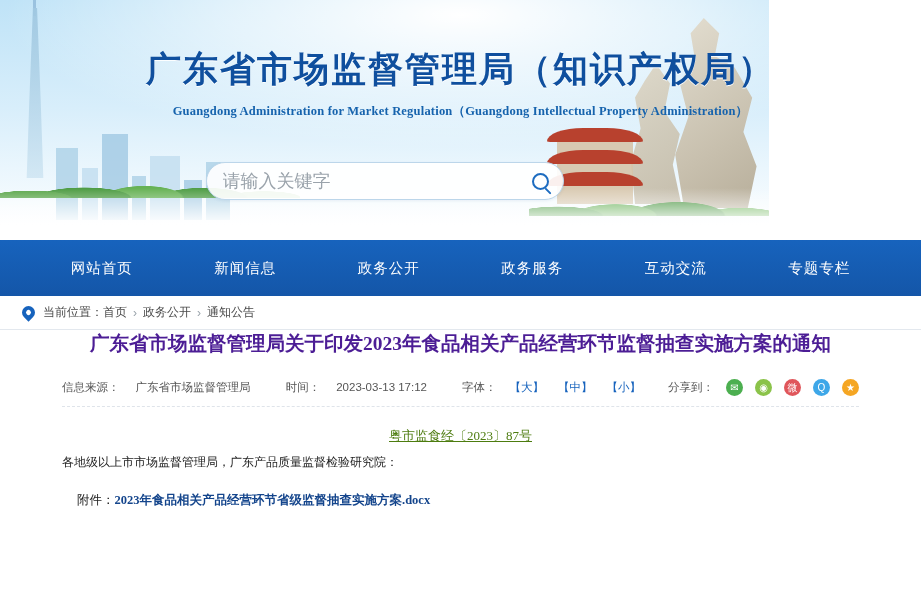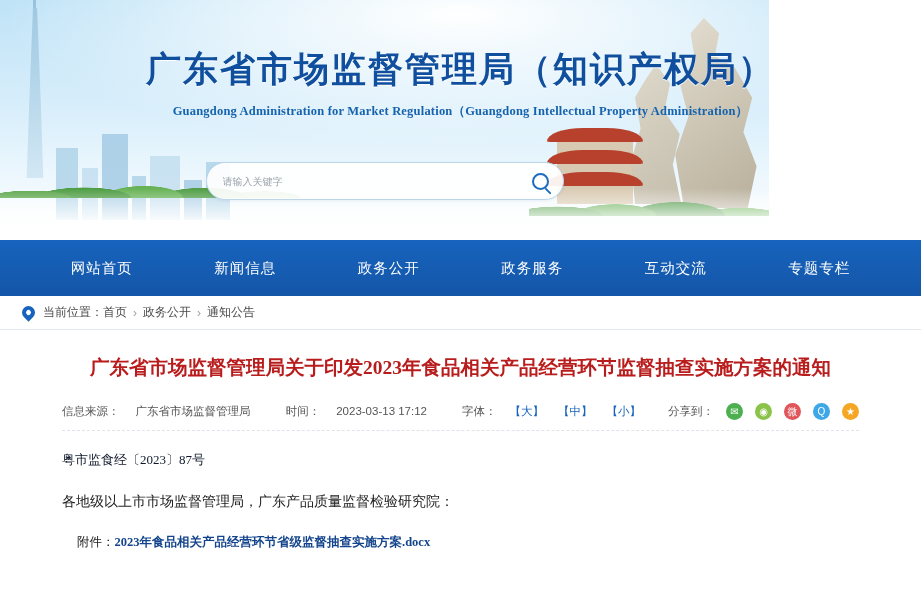--- a/index.html
+++ b/index.html
@@ -116,21 +116,21 @@
     width: 358px; height: 38px;
     background: rgba(255,255,255,0.92);
     border: 1px solid #bcd6ea;
     border-radius: 19px;
     display: flex; align-items: center;
     box-shadow: 0 1px 3px rgba(30,80,140,.08);
   }
   .search-input {
     flex: 1;
     border: none; outline: none; background: transparent;
-    font-size: 10px; color: #666;
+    font-size: 18px; color: #666;
     padding: 0 16px;
     font-family: "Liberation Sans", sans-serif;
   }
   .search-input::placeholder { color: #9aa3ab; }
   .search-btn {
     width: 44px; height: 36px;
     display: flex; align-items: center; justify-content: center;
     cursor: pointer; background: transparent; border: none;
   }
   .mag {
@@ -172,26 +172,25 @@
   .pin::after {
     content: ""; position: absolute; left: 4px; top: 4px;
     width: 5px; height: 5px; border-radius: 50%; background: #fff;
   }
   .crumb-sep { margin: 0 6px; color: #9aa3ab; }
   .crumb-link { color: #4a4a4a; cursor: pointer; }
 
   
   .article { width: 921px; padding: 0 62px; }
   .doc-title {
-    margin-top: 24px;
     text-align: center;
     font-family: "Liberation Serif", serif;
     font-weight: bold;
     font-size: 19.5px;
-    color: #b91c1c;
+    color: #4c1d95;
     line-height: 1.4;
   }
   .meta-row {
     margin-top: 22px;
     display: flex; align-items: center; justify-content: space-between;
     font-size: 11.5px; color: #555;
     padding-bottom: 10px;
     border-bottom: 1px dashed #dfe4ea;
   }
   .meta-left span { margin-right: 16px; }
@@ -204,29 +203,30 @@
     display: inline-flex; align-items: center; justify-content: center;
     color: #fff; font-size: 10px; cursor: pointer;
   }
   .s-wx { background: #4caf50; }
   .s-pyq { background: #8bc34a; }
   .s-wb { background: #e0565b; }
   .s-qq { background: #3ea7e8; }
   .s-star { background: #f5a623; }
 
   .doc-no {
-    text-align: left;
+    text-align: center;
     margin-top: 20px;
     font-family: "Liberation Serif", serif;
     font-size: 13px;
-    color: #0f172a;
+    color: #4d7c0f;
+    text-decoration: underline;
   }
   .p {
-    margin-top: 20px;
-    font-size: 14px;
+    margin-top: 6px;
+    font-size: 12px;
     color: #222;
     line-height: 1.9;
     font-family: "Liberation Serif", serif;
   }
   .p.indent { text-indent: 2em; }
   .attach {
     margin-top: 18px;
     font-size: 12.5px;
     font-family: "Liberation Serif", serif;
     color: #222;

